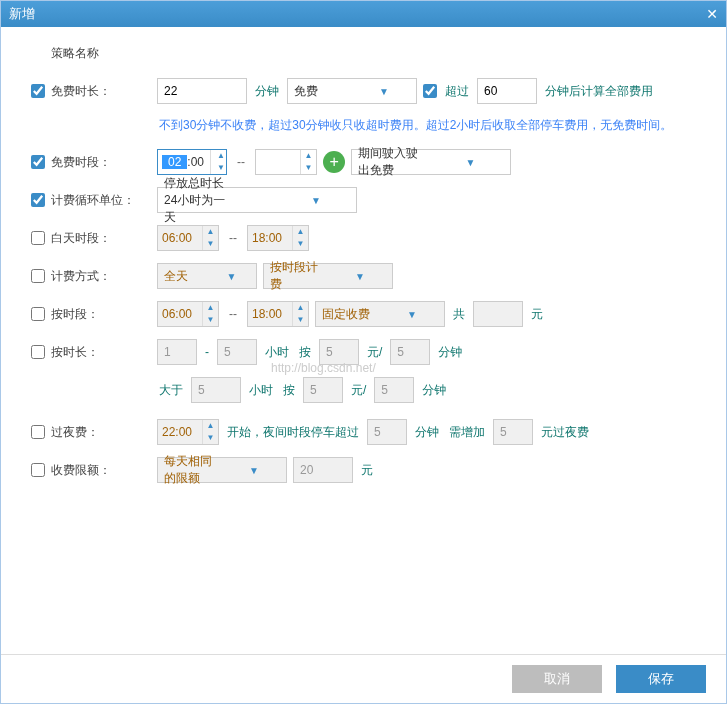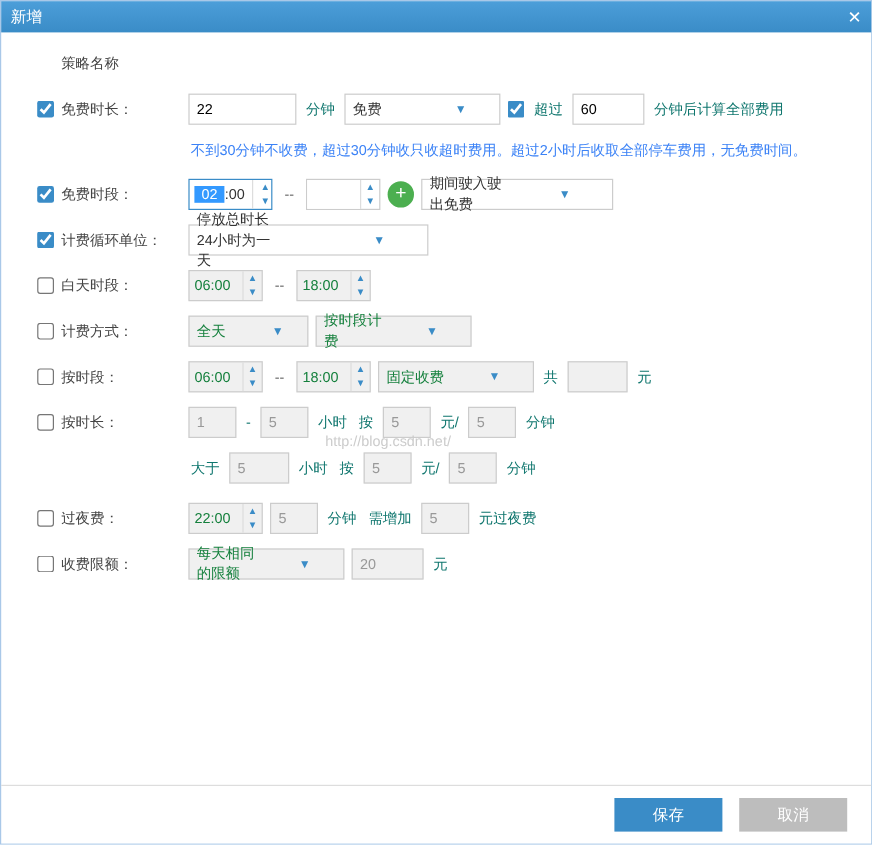--- a/index.html
+++ b/index.html
@@ -25,21 +25,21 @@
 .spinner .arrows { display: flex; flex-direction: column; width: 16px; border-left: 1px solid #ddd; }
 .spinner .arrows span { font-size: 8px; line-height: 12px; text-align: center; color: #3a8cc7; cursor: pointer; }
 .sel { display: inline-flex; align-items: center; border: 1px solid #ccc; height: 26px; background: #fff; cursor: pointer; }
 .sel span { padding: 0 6px; flex: 1; font-size: 12px; }
 .sel .dd { width: 18px; text-align: center; color: #3a8cc7; font-size: 10px; }
 .sel.w120 { width: 130px; }
 .sel.w100 { width: 100px; }
 .sel.w200 { width: 200px; gap: 38px; }
 .sel.w160 { width: 160px; }
 .dis { background: #f0f0f0; color: #999; }
-.dis input, .dis span { color: #15803d; background: transparent; }
+.dis input, .dis span { color: #a16207; background: transparent; }
 .hint { color: #3b82f6; font-size: 12px; margin: 0 0 14px 128px; line-height: 1.6; }
 .plus { display: inline-flex; width: 22px; height: 22px; border-radius: 50%; background: #4caf50; color: #fff; align-items: center; justify-content: center; font-size: 16px; cursor: pointer; }
 .dash { padding: 0 4px; color: #666; }
 .static { color: #0f766e; padding: 0 2px; }
 .footer { display: flex; justify-content: flex-end; gap: 14px; padding: 10px 20px; border-top: 1px solid #ddd; }
 .btn { width: 90px; height: 28px; border: none; cursor: pointer; font-size: 13px; }
 .btn.primary { background: #3a8cc7; color: #fff; }
 .btn.default { background: #bdbdbd; color: #fff; }
 .watermark { position: absolute; color: #ccc; font-size: 12px; pointer-events: none; }
 .selected-text { background: #3399ff; color: #fff; }
@@ -220,20 +220,21 @@
         <input type="checkbox" class="chk" style="">
         <span class="lbl">过夜费：</span>
       </div>
       <div class="spinner dis">
         <input value="22:00" style="">
         <div class="arrows">
             <span>▲</span>
             <span>▼</span>
           </div>
       </div>
+      <span class="static">开始，夜间时段停车超过</span>
       <input class="txt w40 dis" value="5" style="">
       <span class="static">分钟</span>
       <span class="static">需增加</span>
       <input class="txt w40 dis" value="5" style="">
       <span class="static">元过夜费</span>
     </div>
 
     <div class="row">
       <div class="lbl-col">
         <input type="checkbox" class="chk" style="">
@@ -243,16 +244,16 @@
         <span>每天相同的限额</span>
         <span class="dd">▼</span>
       </div>
       <input class="txt w60 dis" value="20" style="">
       <span class="static">元</span>
     </div>
 
   </div>
 
   <div class="footer">
+    <button class="btn default">取消</button>
     <button class="btn primary">保存</button>
-    <button class="btn default">取消</button>
   </div>
 </div>
 
 </body></html>

